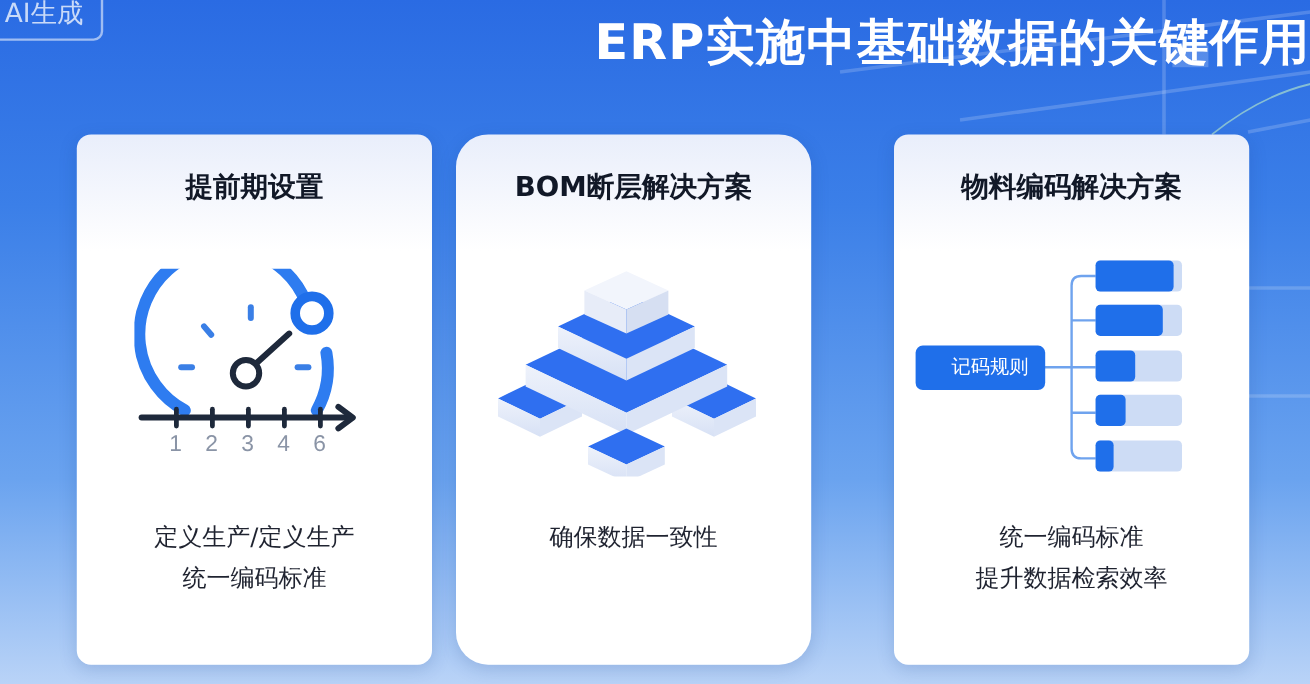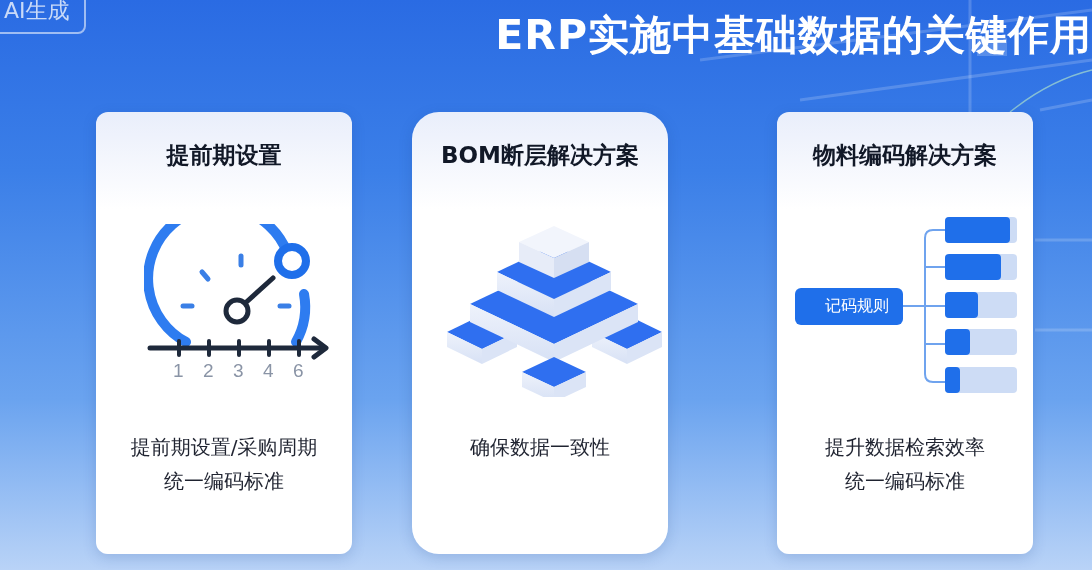--- a/index.html
+++ b/index.html
@@ -12,23 +12,23 @@
   .ai-badge {
     position:absolute; left:-12px; top:-14px; padding:8px 14px 6px 14px;
     border:2px solid rgba(255,255,255,0.55); border-radius:8px;
     color:rgba(255,255,255,0.75); font-size:22px;
   }
   .page-title {
     position:absolute; left:0; right:0; top:8px; text-align:right;
     color:#fff; font-size:41px; font-weight:bold; letter-spacing:1px;
   }
   .card {
-    position:absolute; top:112px; width:256px; height:442px;
+    position:absolute; top:112px; width:296px; height:442px;
     background: linear-gradient(180deg, #e9eefb 0%, #ffffff 22%, #ffffff 100%);
-    border-radius:12px; box-shadow:0 4px 14px rgba(20,60,140,0.18);margin-left:32px;
+    border-radius:12px; box-shadow:0 4px 14px rgba(20,60,140,0.18);
   }
   .card-title {
     position:absolute; left:0; right:0; top:28px; text-align:center;
     font-size:23px; font-weight:bold; color:#111827;
   }
   .card-desc {
     position:absolute; left:0; right:0; top:318px; text-align:center;
     font-size:20px; line-height:34px; color:#1f2330;
   }
   .card-desc div { white-space:nowrap; }
@@ -87,21 +87,21 @@
     </g>
   </svg>
   <div class="illus" style="left:48px; top:248px; width:190px; height:24px;">
     <span style="position:absolute; left:29px;" class="tick">1</span>
     <span style="position:absolute; left:59px;" class="tick">2</span>
     <span style="position:absolute; left:89px;" class="tick">3</span>
     <span style="position:absolute; left:119px;" class="tick">4</span>
     <span style="position:absolute; left:149px;" class="tick">6</span>
   </div>
   <div class="card-desc">
-    <div>提前期设置/采购周期</div>
+    <div>定义生产/定义生产</div>
     <div>统一编码标准</div>
   </div>
 </div>
 
 <div class="card" style="left:380px;border-radius:27px;">
   <div class="card-title">BOM断层解决方案</div>
   <svg class="illus" style="left:30px; top:100px;" width="225" height="185">
     <defs>
       <linearGradient id="side" x1="0" y1="0" x2="0" y2="1">
         <stop offset="0" stop-color="#eef2fb"></stop>
@@ -161,20 +161,20 @@
         <div style="width:33px; height:26px; background:#1f6fea; border-radius:4px;"></div>
       </div>
     <div style="position:absolute; top:112px; width:72px; height:26px; background:#cddcf5; border-radius:4px;">
         <div style="width:25px; height:26px; background:#1f6fea; border-radius:4px;"></div>
       </div>
     <div style="position:absolute; top:150px; width:72px; height:26px; background:#cddcf5; border-radius:4px;">
         <div style="width:15px; height:26px; background:#1f6fea; border-radius:4px;"></div>
       </div>
   </div>
   <div class="card-desc">
+    <div>统一编码标准</div>
     <div>提升数据检索效率</div>
-    <div>统一编码标准</div>
   </div>
 </div>
 
 <style>
   .tick { font-family:"Liberation Sans", sans-serif; font-size:19px; color:#8a94a6; }
 </style>
 
 </body></html>

